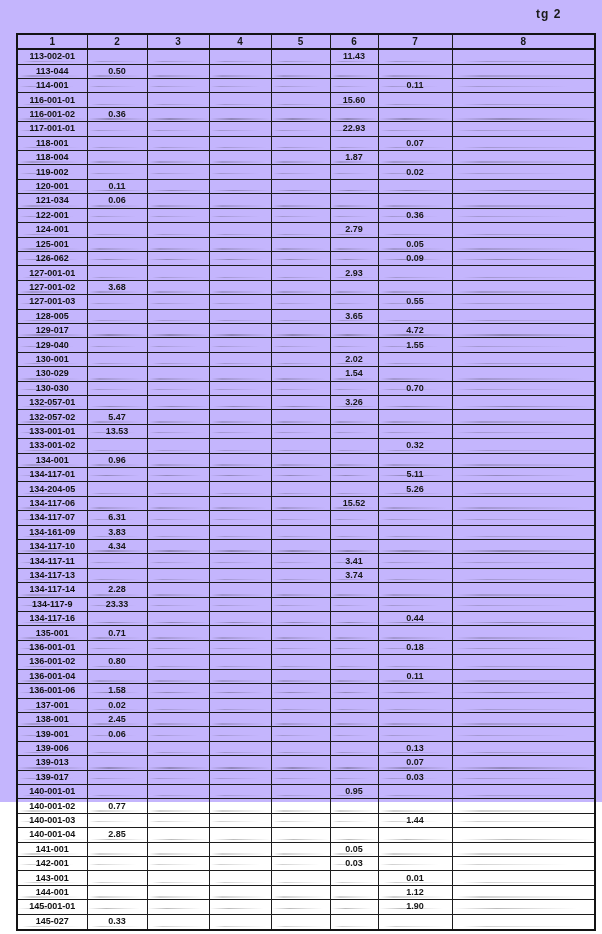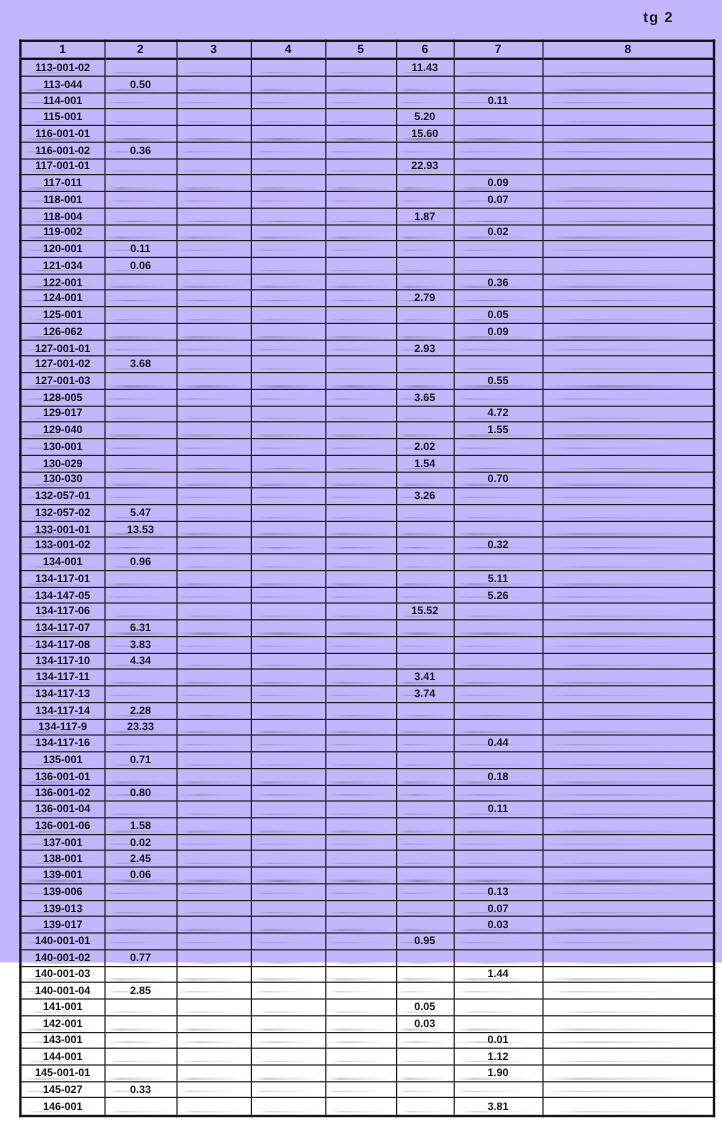--- a/index.html
+++ b/index.html
@@ -113,21 +113,21 @@
           <th>3</th>
           <th>4</th>
           <th>5</th>
           <th>6</th>
           <th>7</th>
           <th>8</th>
         </tr>
     </thead>
     <tbody>
         <tr>
-          <td>113-001-02</td>
+          <td>113-002-01</td>
           <td></td>
           <td></td>
           <td></td>
           <td></td>
           <td>11.43</td>
           <td></td>
           <td></td>
         </tr>
         <tr>
           <td>113-044</td>
@@ -143,30 +143,20 @@
           <td>114-001</td>
           <td></td>
           <td></td>
           <td></td>
           <td></td>
           <td></td>
           <td>0.11</td>
           <td></td>
         </tr>
         <tr>
-          <td>115-001</td>
-          <td></td>
-          <td></td>
-          <td></td>
-          <td></td>
-          <td>5.20</td>
-          <td></td>
-          <td></td>
-        </tr>
-        <tr>
           <td>116-001-01</td>
           <td></td>
           <td></td>
           <td></td>
           <td></td>
           <td>15.60</td>
           <td></td>
           <td></td>
         </tr>
         <tr>
@@ -183,30 +173,20 @@
           <td>117-001-01</td>
           <td></td>
           <td></td>
           <td></td>
           <td></td>
           <td>22.93</td>
           <td></td>
           <td></td>
         </tr>
         <tr>
-          <td>117-011</td>
-          <td></td>
-          <td></td>
-          <td></td>
-          <td></td>
-          <td></td>
-          <td>0.09</td>
-          <td></td>
-        </tr>
-        <tr>
           <td>118-001</td>
           <td></td>
           <td></td>
           <td></td>
           <td></td>
           <td></td>
           <td>0.07</td>
           <td></td>
         </tr>
         <tr>
@@ -433,21 +413,21 @@
           <td>134-117-01</td>
           <td></td>
           <td></td>
           <td></td>
           <td></td>
           <td></td>
           <td>5.11</td>
           <td></td>
         </tr>
         <tr>
-          <td>134-147-05</td>
+          <td>134-204-05</td>
           <td></td>
           <td></td>
           <td></td>
           <td></td>
           <td></td>
           <td>5.26</td>
           <td></td>
         </tr>
         <tr>
           <td>134-117-06</td>
@@ -463,21 +443,21 @@
           <td>134-117-07</td>
           <td>6.31</td>
           <td></td>
           <td></td>
           <td></td>
           <td></td>
           <td></td>
           <td></td>
         </tr>
         <tr>
-          <td>134-117-08</td>
+          <td>134-161-09</td>
           <td>3.83</td>
           <td></td>
           <td></td>
           <td></td>
           <td></td>
           <td></td>
           <td></td>
         </tr>
         <tr>
           <td>134-117-10</td>
@@ -740,27 +720,17 @@
           <td></td>
         </tr>
         <tr>
           <td>145-027</td>
           <td>0.33</td>
           <td></td>
           <td></td>
           <td></td>
           <td></td>
           <td></td>
-          <td></td>
-        </tr>
-        <tr>
-          <td>146-001</td>
-          <td></td>
-          <td></td>
-          <td></td>
-          <td></td>
-          <td></td>
-          <td>3.81</td>
           <td></td>
         </tr>
       </tbody>
   </table>
 </div>
 
 </body></html>

